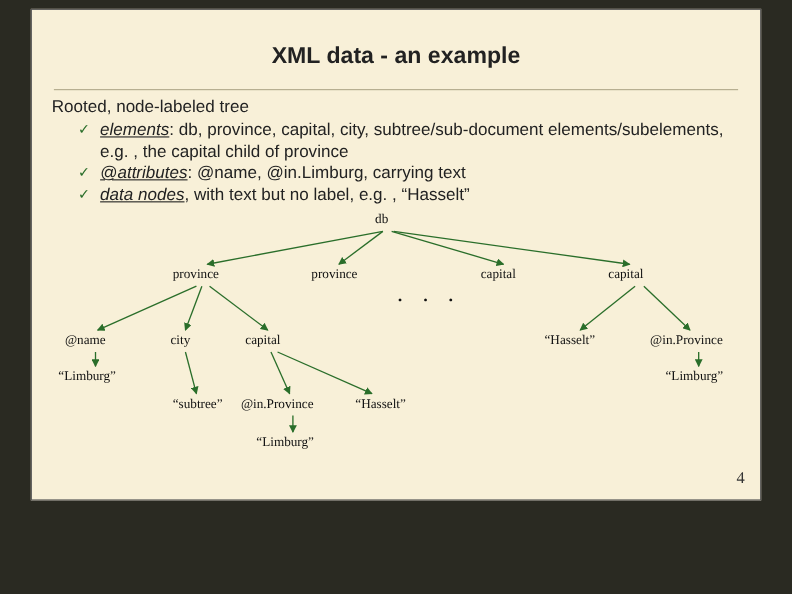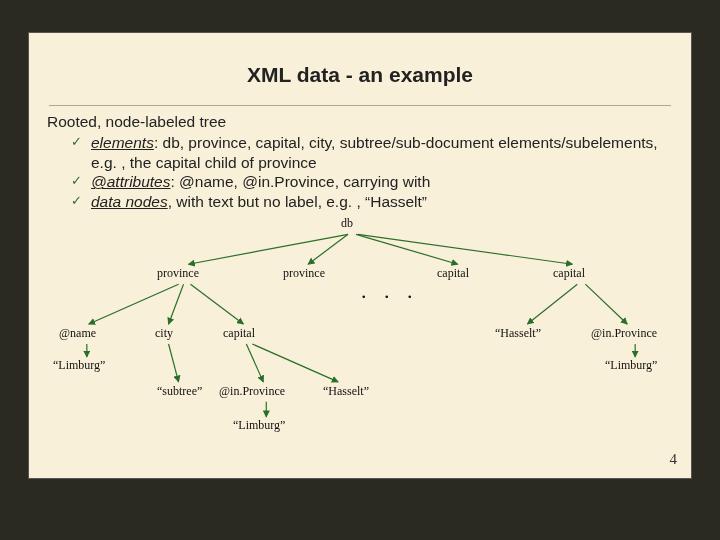--- a/index.html
+++ b/index.html
@@ -7,21 +7,21 @@
     padding: 0;
     background: #2a2a22;
     font-family: Arial, sans-serif;
     width: 720px;
     height: 540px;
     overflow: hidden;
   }
   .slide {
     position: absolute;
     left: 28px;
-    top: 32px;
+    top: 8px;
     width: 664px;
     height: 447px;
     background: #f8f0d8;
     border: 1px solid #555;
     box-sizing: border-box;
   }
   .title {
     text-align: center;
     font-weight: bold;
     font-size: 21px;
@@ -105,21 +105,21 @@
 </head>
 <body>
 
 <div class="slide">
   <div class="title">XML data - an example</div>
   <hr class="divider">
   <div class="content">
     <p class="lead">Rooted, node-labeled tree</p>
     <ul class="bullets">
       <li><span class="u">elements</span><span>: db, province, capital, city, subtree/sub-document elements/subelements, e.g. , the capital child of province</span></li>
-      <li><span class="u">@attributes</span><span>: @name, @in.Province, carrying with</span></li>
+      <li><span class="u">@attributes</span><span>: @name, @in.Limburg, carrying text</span></li>
       <li><span class="u">data nodes</span><span>, with text but no label, e.g. , “Hasselt”</span></li>
     </ul>
   </div>
 
   <div class="diagram">
     <svg class="arrows" viewBox="0 0 664 260">
       <defs>
         <marker id="ah" viewBox="0 0 8 8" refX="7" refY="4" markerWidth="6" markerHeight="6" orient="auto">
           <path d="M0,0 L8,4 L0,8 Z" fill="#2a6e2a"></path>
         </marker>

